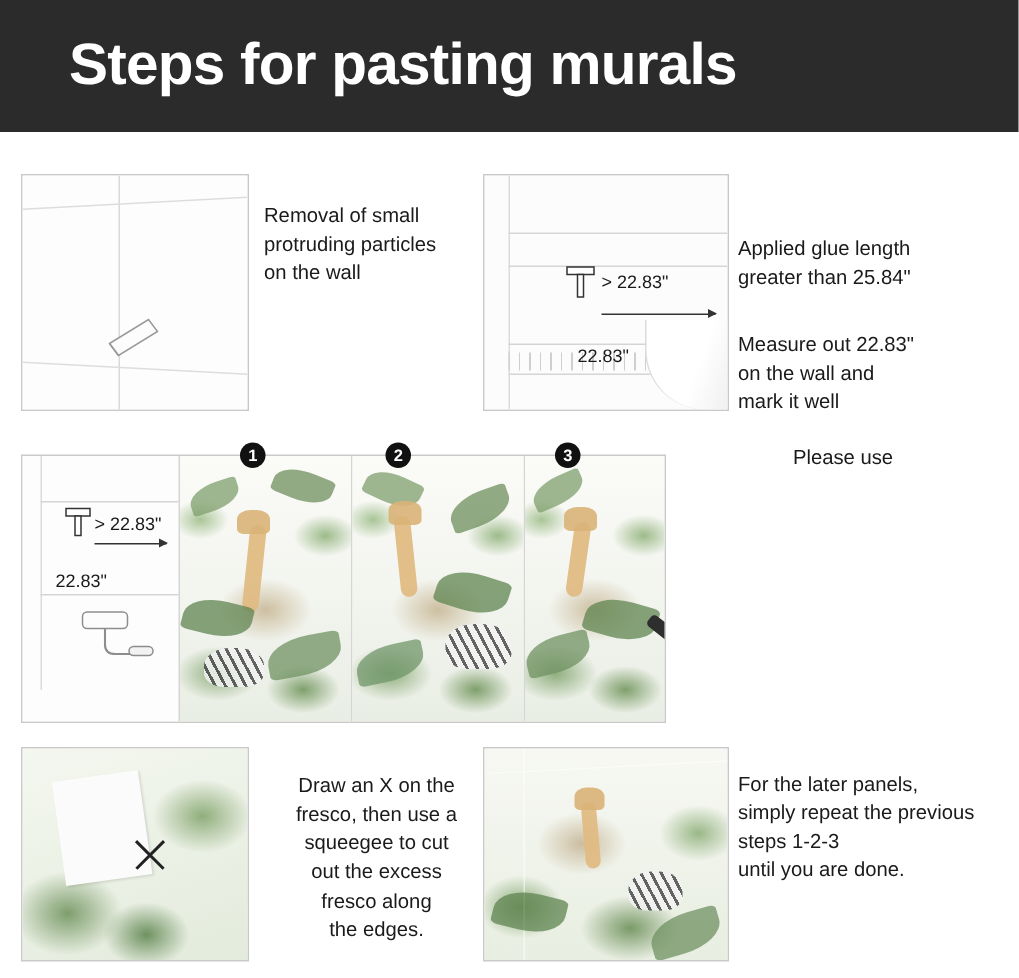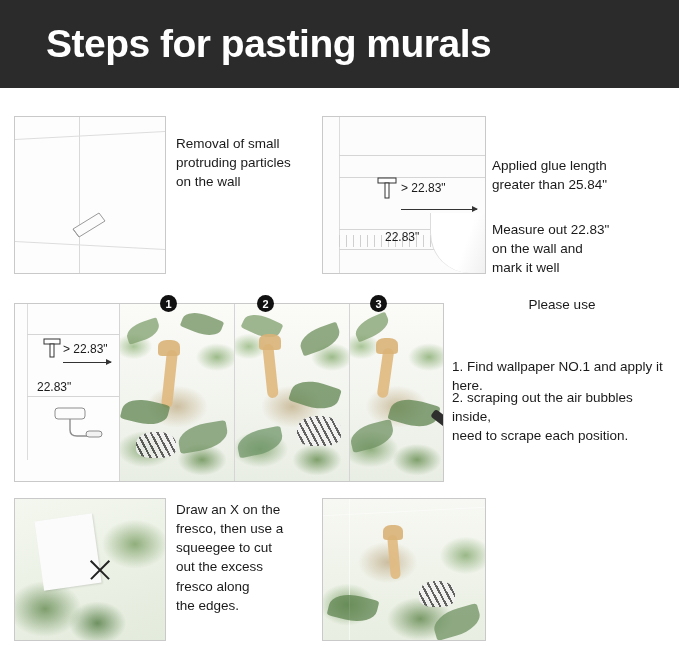--- a/index.html
+++ b/index.html
@@ -394,45 +394,46 @@
     </div>
 
     <div class="mag-handle"></div>
   </div>
 
   <div class="badge" style="left:160px; top:295px;">1</div>
   <div class="badge" style="left:257px; top:295px;">2</div>
   <div class="badge" style="left:370px; top:295px;">3</div>
 
   <div class="instr instr-center" style="top:295px; width:220px;">Please use</div>
-  <div class="txt instr" style="top:357px; width:222px;">1. Find wallpaper NO.1 and apply it here.</div>
-  <div class="txt instr" style="top:388px; width:222px;">2. scraping out the air bubbles inside,
-need to scrape each position.</div>
 
   <div class="panel" id="panel-cut">
     <div class="cut-bg">
       <div class="cut-paper"></div>
       <div class="cut-x">
           <span></span>
           <span></span>
         </div>
     </div>
   </div>
-  <div class="txt" style="left:176px; top:500px; width:150px;">Draw an X on the
+  <div class="txt" style="left:176px; top:514px; width:150px;text-align:center;">Draw an X on the
 fresco, then use a
 squeegee to cut
 out the excess
 fresco along
 the edges.</div>
 
   <div class="panel" id="panel-repeat">
     <div class="repeat-bg">
       <div class="repeat-corner"></div>
       <div class="repeat-ceiling"></div>
       <div class="giraffe-neck" style="left:66px; top:36px; width:10px; height:44px; transform:rotate(-5deg);"></div>
       <div class="giraffe" style="left:60px; top:26px; width:20px; height:15px;"></div>
       <div class="zebra-stripes" style="left:96px; top:82px; width:36px; height:26px;"></div>
       <div class="leaf" style="left:6px; top:96px; width:48px; height:26px; transform:rotate(14deg); background:#5f8450;"></div>
       <div class="leaf" style="left:110px; top:110px; width:48px; height:26px; transform:rotate(-16deg); background:#6f9261;"></div>
     </div>
   </div>
+  <div class="txt" style="left:492px; top:513px; width:182px;">For the later panels,
+simply repeat the previous
+steps 1-2-3
+until you are done.</div>
 
 </div>
 
 </body></html>

